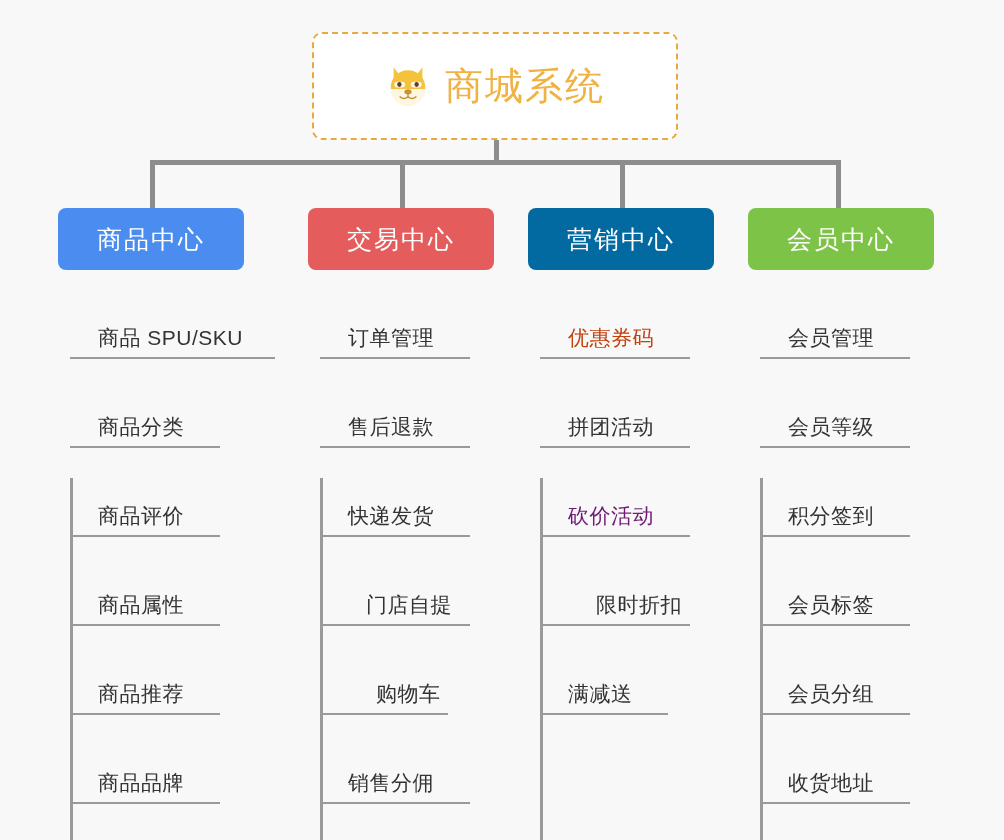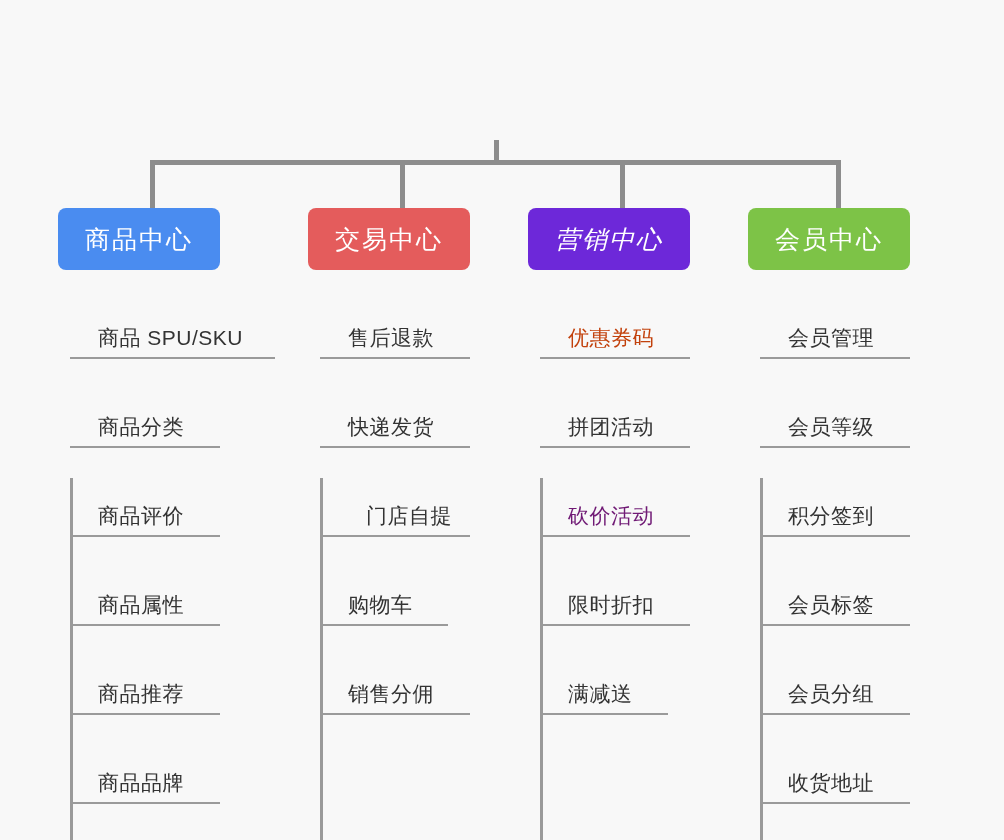--- a/index.html
+++ b/index.html
@@ -82,21 +82,21 @@
     position: absolute;
     top: 208px;
     width: 186px;
   }
   .col-1 { left: 58px; }
   .col-2 { left: 308px; }
   .col-3 { left: 528px; }
   .col-4 { left: 748px; }
 
   .category-box {
-    width: 162px;
+    width: 186px;
     height: 62px;
     box-sizing: border-box;
     border-radius: 8px;
     display: flex;
     align-items: center;
     justify-content: center;
   }
   .category-label {
     color: #ffffff;
     font-size: 25px;
@@ -142,20 +142,37 @@
     padding-bottom: 11px;
     white-space: nowrap;
     letter-spacing: 0.5px;
   }
 </style>
 </head>
 <body style="background: rgb(248, 248, 248);">
 
 <div id="diagram">
 
+  <div class="root-node" style="background: rgb(255, 255, 255); border-color: rgb(233, 169, 60);">
+    <svg class="dog-icon" viewBox="0 0 64 64">
+      <path d="M12 6 L12 28 L24 22 Z" fill="#f5c33b"></path>
+      <path d="M52 6 L52 28 L40 22 Z" fill="#f5c33b"></path>
+      <circle cx="32" cy="34" r="24" fill="#f5c33b"></circle>
+      <path d="M8 36 a24 24 0 0 0 48 0 z" fill="#fdf6e3"></path>
+      <rect x="13" y="26" width="15" height="8" rx="4" fill="#fdf6e3"></rect>
+      <rect x="36" y="26" width="15" height="8" rx="4" fill="#fdf6e3"></rect>
+      <ellipse cx="20" cy="30" rx="3" ry="3.4" fill="#5a4326"></ellipse>
+      <ellipse cx="44" cy="30" rx="3" ry="3.4" fill="#5a4326"></ellipse>
+      <ellipse cx="32" cy="40" rx="5" ry="3.6" fill="#c99235"></ellipse>
+      <path d="M32 43 L32 47" stroke="#c99235" stroke-width="2" fill="none" stroke-linecap="round"></path>
+      <path d="M32 47 q-6 5 -11 0" stroke="#c99235" stroke-width="2" fill="none" stroke-linecap="round"></path>
+      <path d="M32 47 q6 5 11 0" stroke="#c99235" stroke-width="2" fill="none" stroke-linecap="round"></path>
+    </svg>
+    <span class="root-title" style="color: rgb(239, 178, 67);">商城系统</span>
+  </div>
 
   <div class="trunk-vertical" style="background: rgb(141, 141, 141);"></div>
   <div class="trunk-horizontal" style="background: rgb(141, 141, 141);"></div>
   <div class="branch-drop" style="left: 150px; background: rgb(141, 141, 141);"></div>
   <div class="branch-drop" style="left: 400px; background: rgb(141, 141, 141);"></div>
   <div class="branch-drop" style="left: 620px; background: rgb(141, 141, 141);"></div>
   <div class="branch-drop" style="left: 836px; background: rgb(141, 141, 141);"></div>
 
   <div class="column col-1">
     <div class="category-box" style="background: rgb(74, 140, 240);">
@@ -190,62 +207,66 @@
     </ul>
   </div>
 
   <div class="column col-2">
     <div class="category-box" style="background: rgb(228, 92, 92);">
       <span class="category-label">交易中心</span>
     </div>
     <div class="leaf-spine" style="background: rgb(154, 154, 154); height: 534px;"></div>
     <ul class="leaf-list">
       <li class="leaf-item">
+        <span class="leaf-label" style="color: rgb(51, 51, 51);">订单管理</span>
+        <span class="leaf-underline" style="width: 150px; background: rgb(154, 154, 154);"></span>
+      </li>
+      <li class="leaf-item">
         <span class="leaf-label" style="color: rgb(51, 51, 51);">售后退款</span>
         <span class="leaf-underline" style="width: 150px; background: rgb(154, 154, 154);"></span>
       </li>
       <li class="leaf-item">
         <span class="leaf-label" style="color: rgb(51, 51, 51);">快递发货</span>
         <span class="leaf-underline" style="width: 150px; background: rgb(154, 154, 154);"></span>
       </li>
       <li class="leaf-item">
         <span class="leaf-label" style="color: rgb(51, 51, 51); margin-left: 18px;">门店自提</span>
         <span class="leaf-underline" style="width: 150px; background: rgb(154, 154, 154);"></span>
       </li>
       <li class="leaf-item">
-        <span class="leaf-label" style="color: rgb(51, 51, 51);">购物车</span>
+        <span class="leaf-label" style="color: rgb(51, 51, 51); margin-left: 28px;">购物车</span>
         <span class="leaf-underline" style="width: 128px; background: rgb(154, 154, 154);"></span>
       </li>
       <li class="leaf-item">
         <span class="leaf-label" style="color: rgb(51, 51, 51); margin-top: 35px;">销售分佣</span>
         <span class="leaf-underline" style="width: 150px; background: rgb(154, 154, 154);"></span>
       </li>
     </ul>
   </div>
 
   <div class="column col-3">
-    <div class="category-box" style="background: #6d28d9; font-style: italic;">
+    <div class="category-box" style="background: #0369a1;">
       <span class="category-label">营销中心</span>
     </div>
     <div class="leaf-spine" style="background: rgb(154, 154, 154); height: 534px;"></div>
     <ul class="leaf-list">
       <li class="leaf-item">
         <span class="leaf-label" style="color: #c2410c;">优惠券码</span>
         <span class="leaf-underline" style="width: 150px; background: rgb(154, 154, 154);"></span>
       </li>
       <li class="leaf-item">
         <span class="leaf-label" style="color: rgb(51, 51, 51);">拼团活动</span>
         <span class="leaf-underline" style="width: 150px; background: rgb(154, 154, 154);"></span>
       </li>
       <li class="leaf-item">
         <span class="leaf-label" style="color: #701a75;">砍价活动</span>
         <span class="leaf-underline" style="width: 150px; background: rgb(154, 154, 154);"></span>
       </li>
       <li class="leaf-item">
-        <span class="leaf-label" style="color: rgb(51, 51, 51);">限时折扣</span>
+        <span class="leaf-label" style="color: rgb(51, 51, 51); margin-left: 28px;">限时折扣</span>
         <span class="leaf-underline" style="width: 150px; background: rgb(154, 154, 154);"></span>
       </li>
       <li class="leaf-item">
         <span class="leaf-label" style="color: rgb(51, 51, 51);">满减送</span>
         <span class="leaf-underline" style="width: 128px; background: rgb(154, 154, 154);"></span>
       </li>
     </ul>
   </div>
 
   <div class="column col-4">

